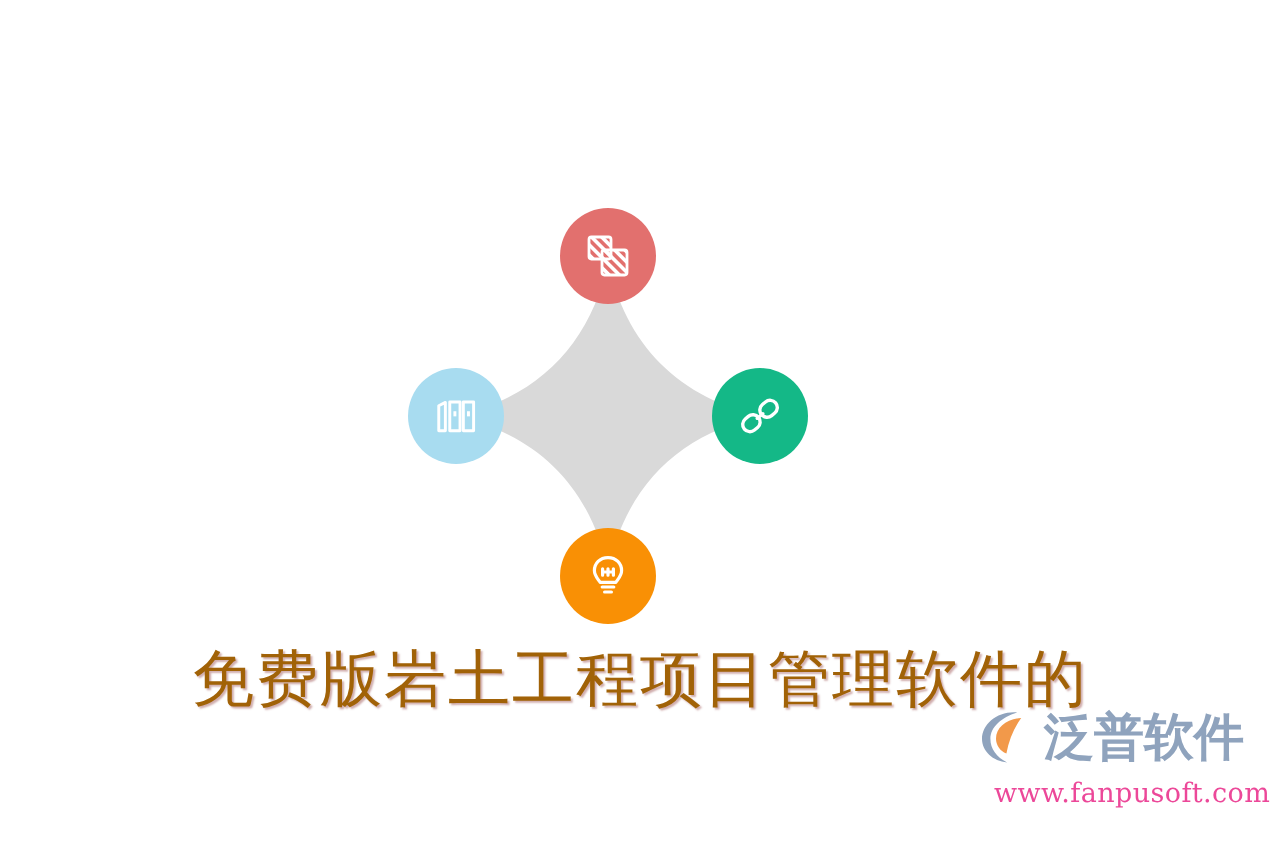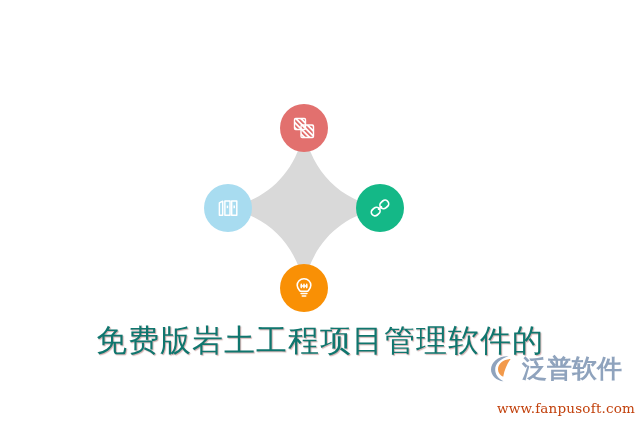--- a/index.html
+++ b/index.html
@@ -55,21 +55,21 @@
   #headline {
     position: absolute;
     left: 0;
     top: 318px;
     width: 640px;
     text-align: center;
     font-family: "DejaVu Serif", "Liberation Serif", serif;
     font-size: 31px;
     line-height: 45px;
     letter-spacing: 1px;
-    color: #0f766e;
+    color: #a16207;
     text-shadow: 1px 1px 1px rgba(120,20,20,0.35);
     white-space: nowrap;
     font-weight: 400;
   }
   #headline .line { display: block; }
 
   
   #watermark {
     position: absolute;
     left: 489px;
@@ -94,24 +94,24 @@
     line-height: 29px;
     color: #8fa3bd;
     letter-spacing: 0px;
     font-weight: 700;
     white-space: nowrap;
   }
   #wm-url {
     font-family: "DejaVu Serif", "Liberation Serif", serif;
     font-size: 13.5px;
     line-height: 18px;
-    color: #c2410c;
+    color: #ec4899;
     letter-spacing: 0.2px;
     white-space: nowrap;
-    margin-top: 16px;
+    margin-top: 5px;
     padding-left: 8px;
   }
 </style>
 </head>
 <body>
 
 <div id="canvas">
 
   <div id="diagram">
 

